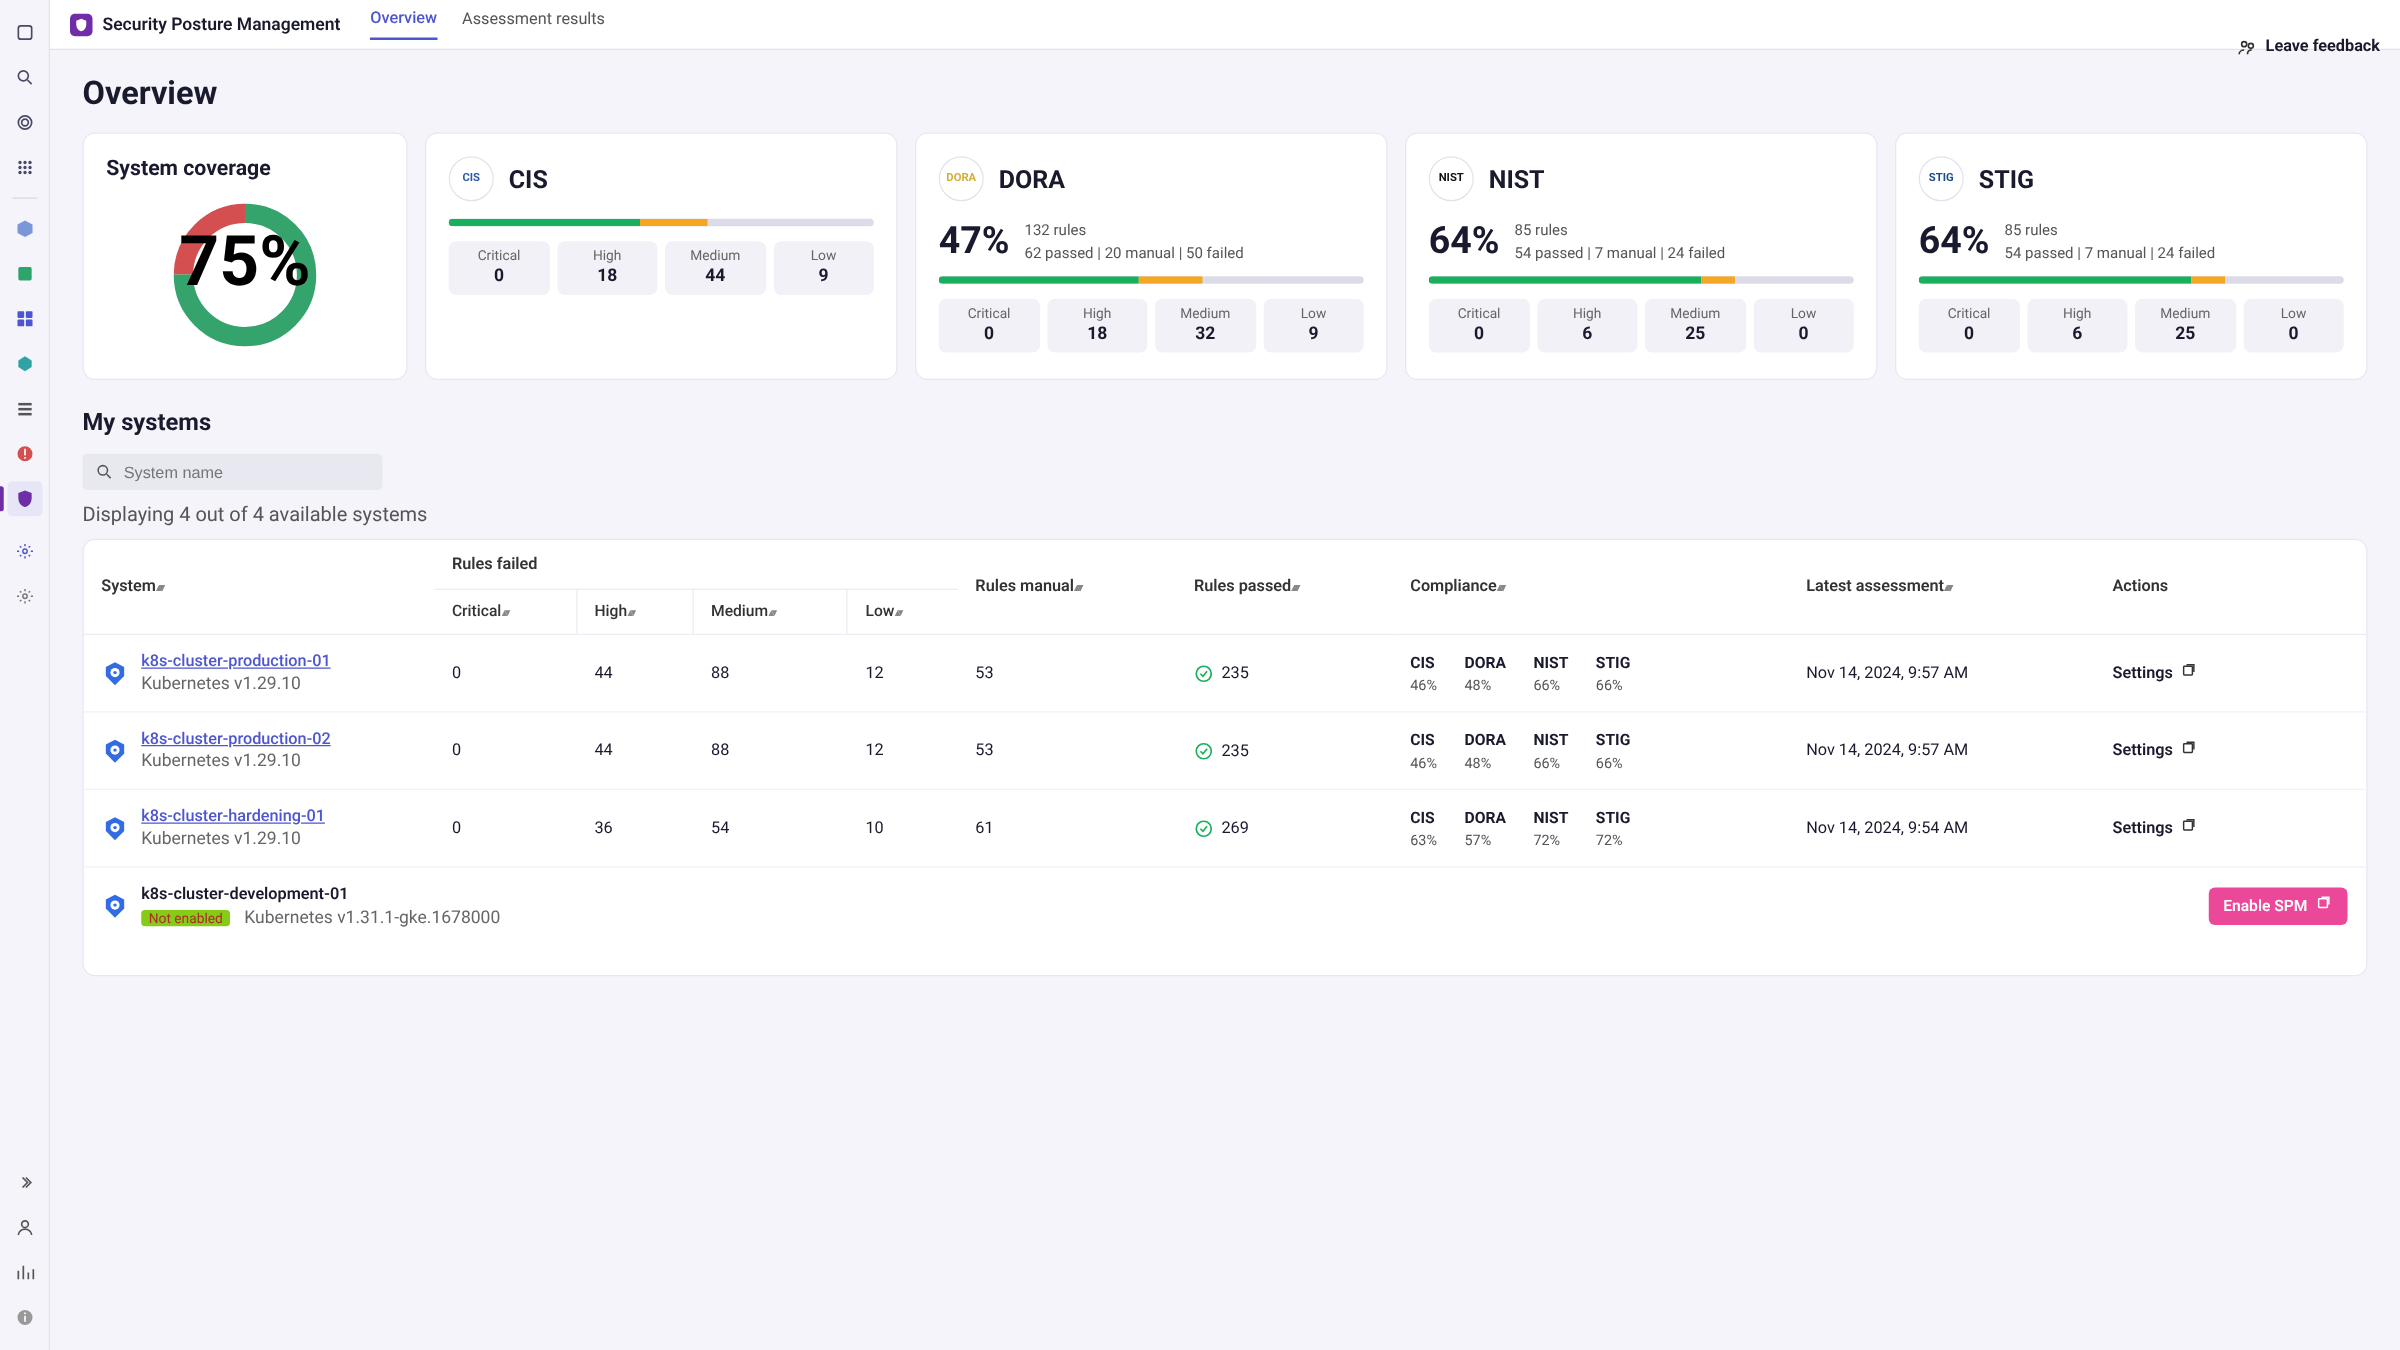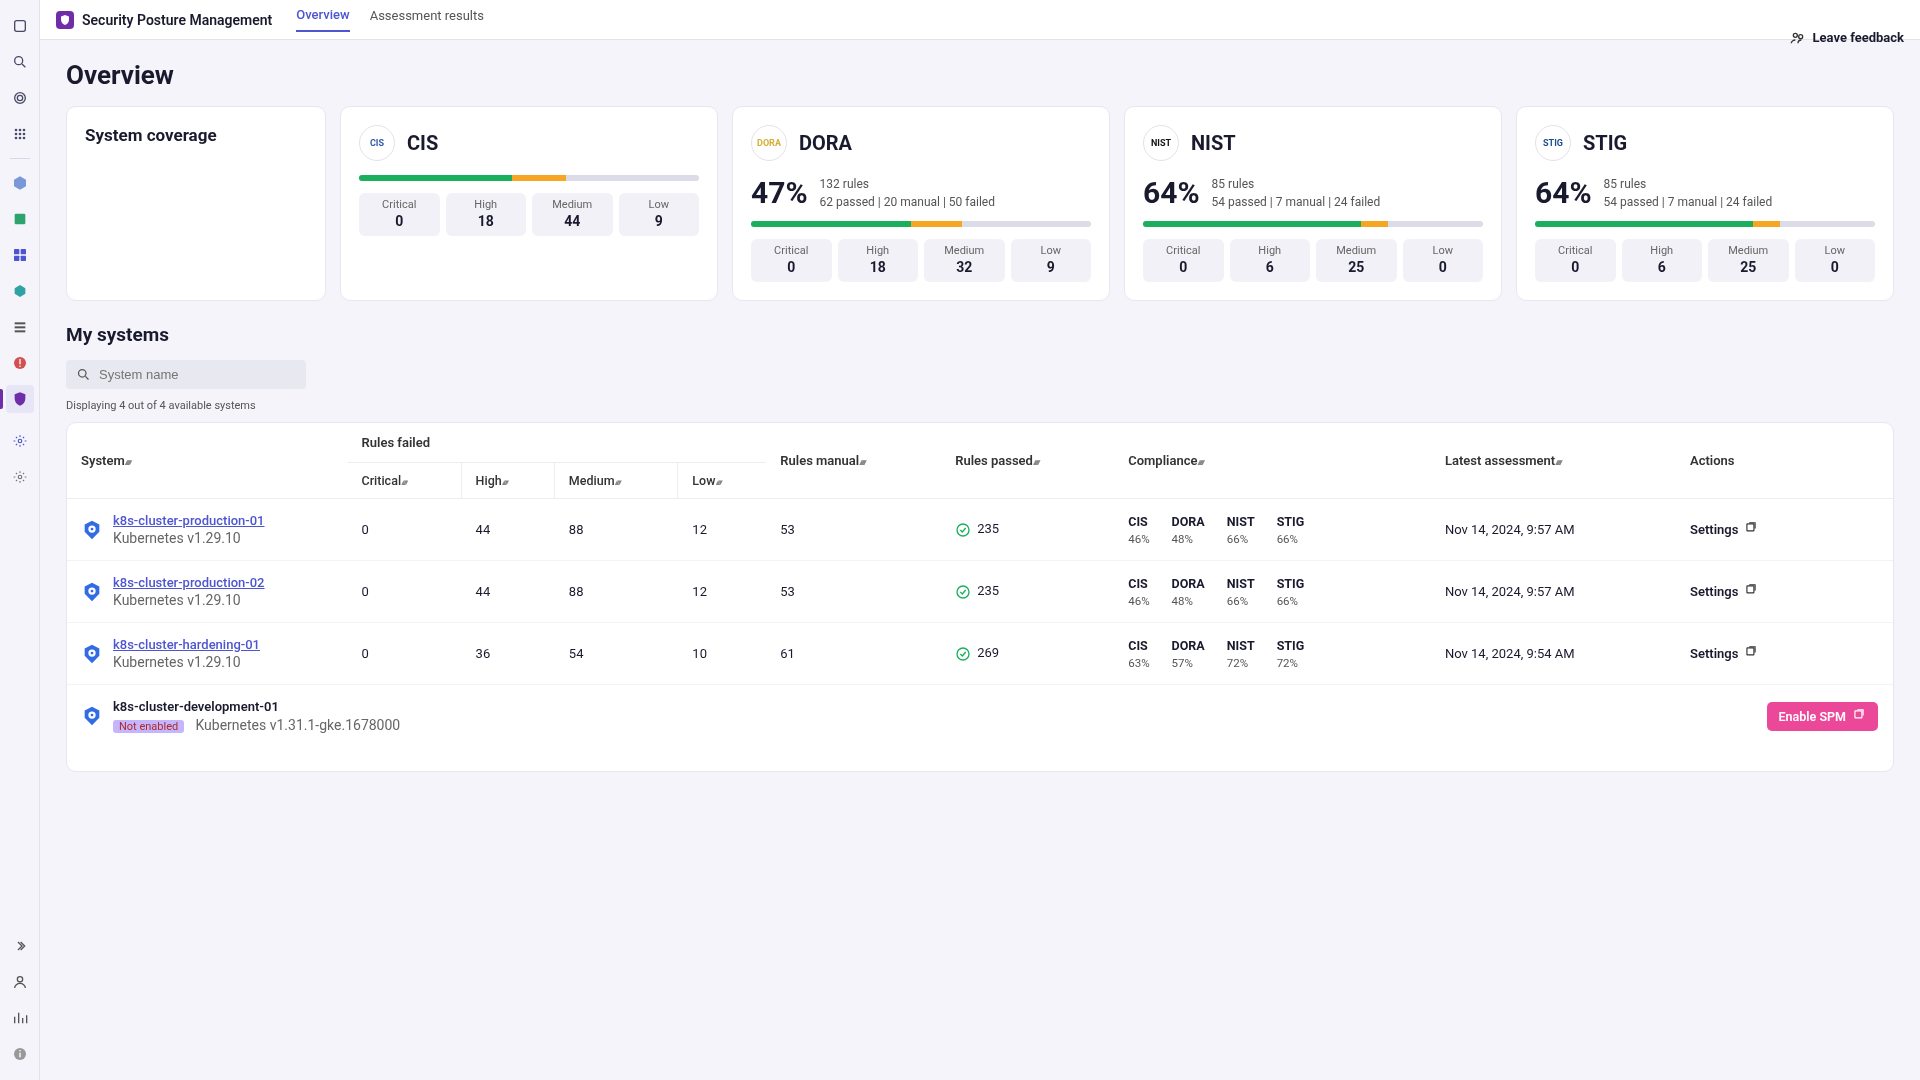--- a/index.html
+++ b/index.html
@@ -180,21 +180,21 @@
     border-radius: 4px;
     width: 240px;
     padding: 7px 10px;
     margin-bottom: 10px;
   }
   .search input {
     border:none; background:transparent; outline:none;
     font-size:13px; flex:1; margin-left:8px;
     color:#333;
   }
-  .muted { color:#555; font-size:11px; }
+  .muted { color:#555; font-size:16px; }
   .table-wrap {
     background:#fff;
     border:1px solid #e7e7f2;
     border-radius: 10px;
     margin-top: 10px;
   }
   table { width:100%; border-collapse: collapse; }
   th {
     text-align:left;
     font-weight: 600;
@@ -221,21 +221,21 @@
   }
   td, th { border-right: 1px solid transparent;}
   .sys-cell { display:flex; align-items:center; gap:10px; }
   .k8s-logo {
     width: 22px; height: 22px;
     display:flex;align-items:center;justify-content:center;
   }
   .sys-name { color:#4d55d1; font-weight:500; text-decoration: underline; cursor:pointer;}
   .sys-meta { color:#666; font-size:14px; margin-top:2px; }
   .pill-not {
-    background:#c4b5fd; color:#b02a2a;
+    background:#84cc16; color:#b02a2a;
     font-size:11px; padding:0 6px; border-radius:3px;
     display:inline-block;
   }
   .ok-icon { color:#1aaf5d; }
   .comp-col { display:flex; gap:22px; }
   .comp-item .n { font-weight:700; font-size:12.5px; }
   .comp-item .p { color:#555; font-size:11.5px; margin-top:3px;}
   .settings-btn {
     display:flex; align-items:center; gap:6px;
     font-weight:600; font-size:13px; cursor:pointer;
@@ -397,20 +397,28 @@
       <span>Leave feedback</span>
     </div>
   </div>
 
   <div class="content">
     <div class="page-title">Overview</div>
 
     <div class="cards-row">
       <div class="card coverage">
         <div class="card-title">System coverage</div>
+        <div class="donut-wrap">
+          <svg class="donut" viewBox="0 0 42 42">
+            <circle cx="21" cy="21" r="15.915" fill="none" stroke="#eee" stroke-width="5"></circle>
+            <circle cx="21" cy="21" r="15.915" fill="none" stroke="#d44f4f" stroke-width="5" stroke-dasharray="25 75" stroke-dashoffset="25" transform="rotate(-90 21 21)"></circle>
+            <circle cx="21" cy="21" r="15.915" fill="none" stroke="#35a36c" stroke-width="5" stroke-dasharray="75 25" stroke-dashoffset="0" transform="rotate(-90 21 21)"></circle>
+            <text x="21" y="23.5" text-anchor="middle" class="donut-center" font-size="7" font-weight="700">75%</text>
+          </svg>
+        </div>
       </div>
 
     <div class="card">
     <div class="fw-head">
       <div class="fw-logo" style="color:#2e5aa8">CIS</div>
       <div class="fw-name">CIS</div>
     </div>
     <div class="fw-bar">
       <div class="seg-green" style="width:45%"></div>
       <div class="seg-orange" style="width:16%"></div>

